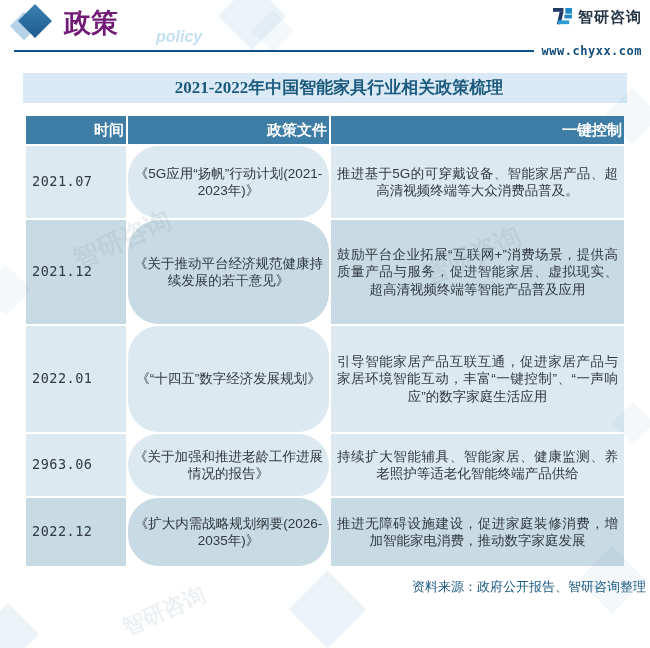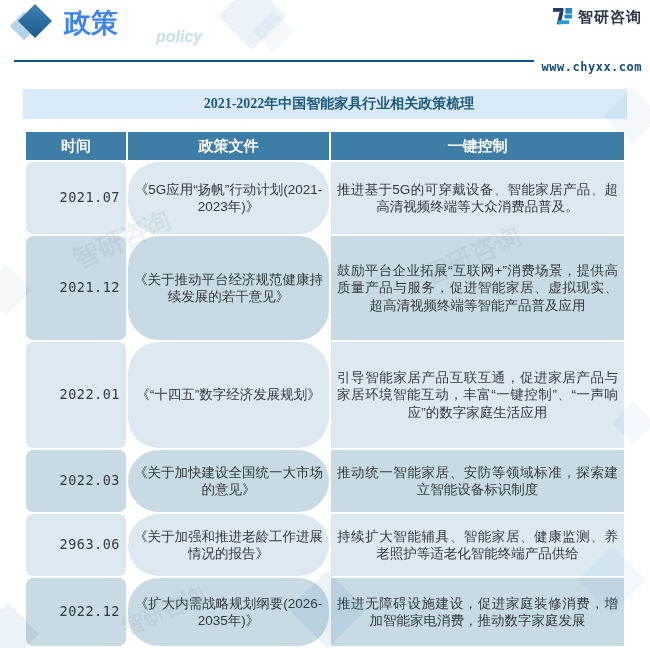--- a/index.html
+++ b/index.html
@@ -16,52 +16,52 @@
   .wm-diamond.lite{opacity:0.05;}
   .wm-text{color:#7b93a4;opacity:0.13;font-size:26px;font-weight:bold;transform:rotate(-24deg);white-space:nowrap;}
   .wm-policy{color:#79b9dd;opacity:0.45;font-size:16px;font-weight:bold;font-style:italic;}
   
   .header{position:relative;padding:6px 8px 0 14px;}
   .header-top{display:flex;justify-content:space-between;align-items:flex-start;}
   .section-title-wrap{display:flex;align-items:center;gap:10px;}
   .diamond-wrap{position:relative;width:40px;height:34px;flex:0 0 auto;}
   .diamond-back{position:absolute;left:0;top:10px;width:20px;height:20px;background:#b5d2e6;transform:rotate(45deg);}
   .diamond-front{position:absolute;left:9px;top:3px;width:24px;height:24px;background:linear-gradient(135deg,#3c80b2,#1c5c8d);transform:rotate(45deg);}
-  .section-title{font-family:"Liberation Serif",serif;font-weight:bold;font-size:27px;color:#3b82f6;line-height:1.05;text-align:right;}
+  .section-title{font-family:"Liberation Serif",serif;font-weight:bold;font-size:27px;color:#701a75;line-height:1.05;text-align:right;}
   .brand{display:flex;flex-direction:column;align-items:flex-end;padding-top:2px;}
   .brand-row{display:flex;align-items:center;gap:6px;}
   .brand-name{font-size:15px;font-weight:bold;color:#273747;letter-spacing:1px;}
-  .header-rule-row{display:flex;margin-top:20px;}
+  .header-rule-row{display:flex;align-items:center;margin-top:4px;}
   .header-rule{flex:1;height:2px;background:#0d5288;}
   .site-url{font-family:"DejaVu Sans Mono",monospace;font-size:12px;font-weight:bold;color:#134f7c;margin-left:8px;letter-spacing:0.5px;}
   
   .title-bar{
     margin:15px 23px 0 23px;height:30px;line-height:30px;
     background:#d9eaf6;text-align:center;
-    font-family:"Liberation Serif",serif;font-weight:bold;font-size:14px;color:#1c5a7d;padding-left:28px;
+    font-family:"Liberation Serif",serif;font-weight:bold;font-size:17px;color:#1c5a7d;padding-left:28px;
   }
   
   table.policy{
     width:600px;margin:11px auto 0 auto;
     border-collapse:separate;border-spacing:2px;table-layout:fixed;
   }
   table.policy th{
     background:#3e7da6;color:#ffffff;font-size:15px;font-weight:bold;
-    height:24px;padding:2px;text-align:center;
+    height:24px;padding:2px;text-align:right;
   }
   col.c-time{width:100px;} col.c-doc{width:201px;} col.c-content{width:293px;}
   table.policy td{
     font-size:13.5px;color:#30393f;line-height:1.28;
     padding:3px 6px;vertical-align:middle;
   }
   tr.row-light td{background:#dce9f1;}
   tr.row-dark td{background:#c8dae3;}
   td.cell-time{
-    text-align:right;font-family:"DejaVu Sans Mono",monospace;
-    font-size:14px;color:#45535c;letter-spacing:0.5px;border-radius:7px;
+    text-align:left;font-family:"DejaVu Sans Mono",monospace;
+    font-size:14px;color:#45535c;letter-spacing:0.5px;
   }
   td.cell-doc{text-align:center;border-radius:31px;}
   td.cell-content{text-align:justify;text-align-last:center;}
   .rh1 td{height:66px;} .rh2 td{height:98px;} .rh3 td{height:100px;}
   .rh4 td{height:56px;} .rh5 td{height:56px;} .rh6 td{height:62px;}
   
   .footer{margin-top:10px;}
   .footer-rule-row{display:flex;align-items:center;}
   .footer-right{flex:1;text-align:right;padding-right:4px;font-size:13px;color:#1c5a83;}
 </style>
@@ -135,25 +135,20 @@
       <tr class="row-dark rh2">
         <td class="cell-time">2021.12</td>
         <td class="cell-doc">《关于推动平台经济规范健康持续发展的若干意见》</td>
         <td class="cell-content">鼓励平台企业拓展“互联网+”消费场景，提供高质量产品与服务，促进智能家居、虚拟现实、超高清视频终端等智能产品普及应用</td>
       </tr>
       <tr class="row-light rh3">
         <td class="cell-time">2022.01</td>
         <td class="cell-doc">《“十四五”数字经济发展规划》</td>
         <td class="cell-content">引导智能家居产品互联互通，促进家居产品与家居环境智能互动，丰富“一键控制”、“一声响应”的数字家庭生活应用</td>
       </tr>
-      <tr class="row-dark rh4">
-        <td class="cell-time">2022.03</td>
-        <td class="cell-doc">《关于加快建设全国统一大市场的意见》</td>
-        <td class="cell-content">推动统一智能家居、安防等领域标准，探索建立智能设备标识制度</td>
-      </tr>
       <tr class="row-light rh5">
         <td class="cell-time">2963.06</td>
         <td class="cell-doc">《关于加强和推进老龄工作进展情况的报告》</td>
         <td class="cell-content">持续扩大智能辅具、智能家居、健康监测、养老照护等适老化智能终端产品供给</td>
       </tr>
       <tr class="row-dark rh6">
         <td class="cell-time">2022.12</td>
         <td class="cell-doc">《扩大内需战略规划纲要(2026-2035年)》</td>
         <td class="cell-content">推进无障碍设施建设，促进家庭装修消费，增加智能家电消费，推动数字家庭发展</td>
       </tr>

